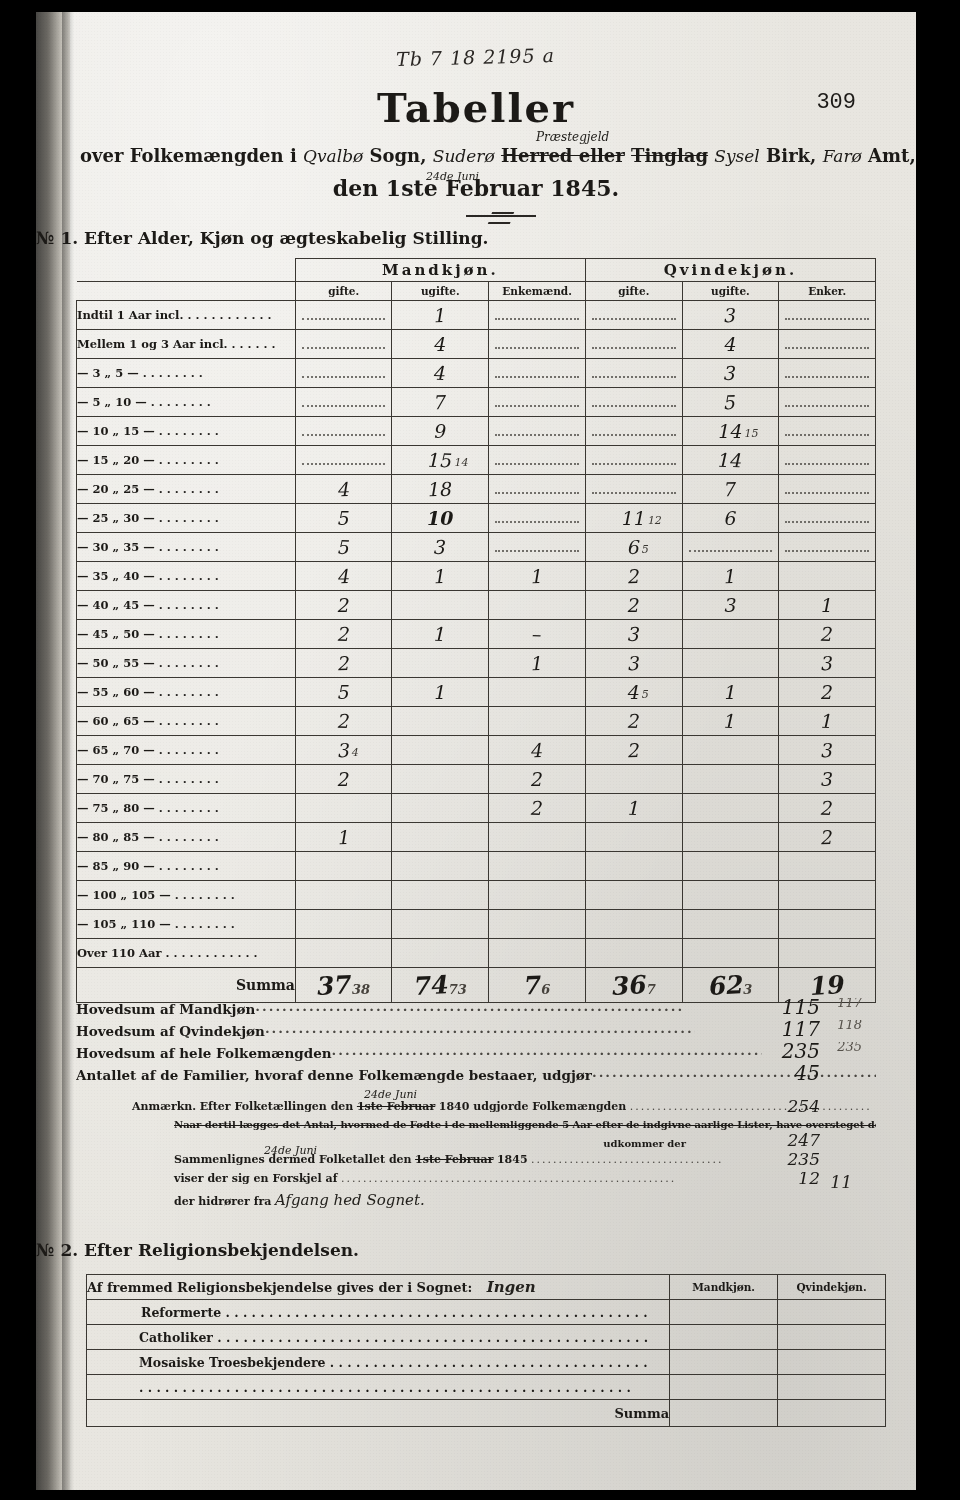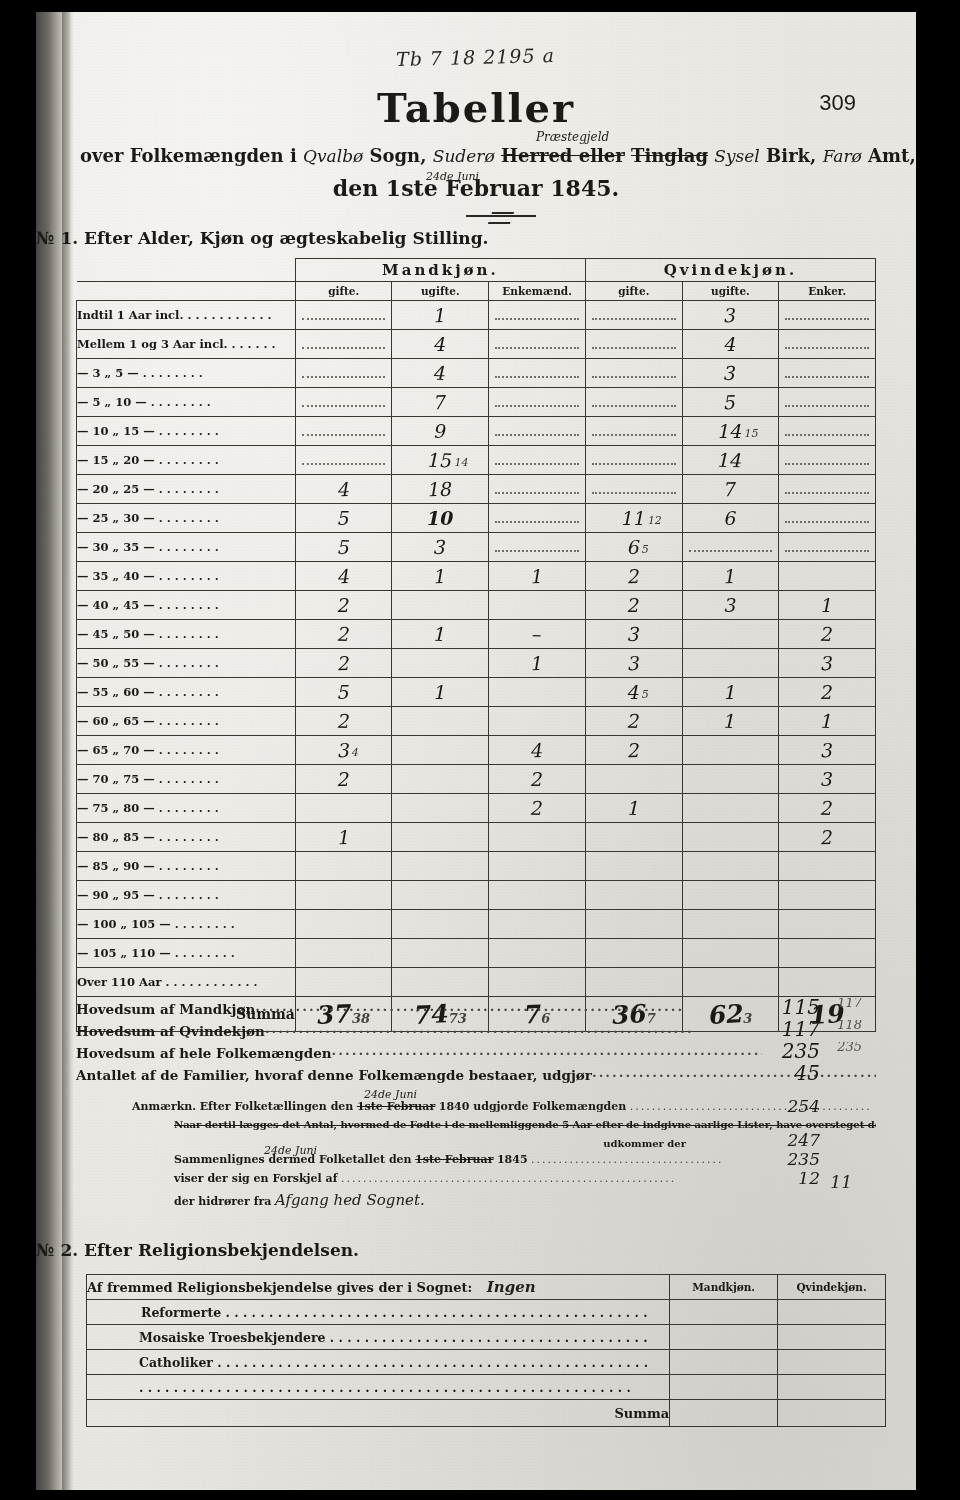--- a/index.html
+++ b/index.html
@@ -36,21 +36,21 @@
   .hand{font-family:"DejaVu Serif",serif;font-style:italic;color:#23211d;}
   .frak{font-family:"DejaVu Serif",serif;font-weight:bold;}
 
   
   .topnum{
     position:absolute;left:360px;top:34px;font-style:italic;font-size:19px;
     letter-spacing:1px;color:#2a2724;transform:rotate(-1.5deg);
   }
   .pageno{
     position:absolute;right:60px;top:78px;font-size:22px;color:#1d1b18;
-    font-family:Liberation Sans, sans-serif;
+    font-family:Liberation Mono, monospace;
   }
   .title{
     position:absolute;left:0;right:0;top:72px;text-align:center;
     font-size:40px;font-weight:bold;letter-spacing:2px;
     font-family:"DejaVu Serif",serif;
   }
   .subline1{
     position:absolute;left:44px;right:30px;top:133px;font-size:18px;font-weight:bold;
     white-space:nowrap;
   }
@@ -415,29 +415,20 @@
           <tr>
             <td class="rowlbl frak">—   85 „   90      —    . . . . . . . .</td>
             <td class="num"></td>
             <td class="num"></td>
             <td class="num"></td>
             <td class="num"></td>
             <td class="num"></td>
             <td class="num"></td>
           </tr>
           <tr>
-            <td class="rowlbl frak">—   90 „   95      —    . . . . . . . .</td>
-            <td class="num"></td>
-            <td class="num"></td>
-            <td class="num"></td>
-            <td class="num"></td>
-            <td class="num"></td>
-            <td class="num"></td>
-          </tr>
-          <tr>
             <td class="rowlbl frak">— 100 „  105      —    . . . . . . . .</td>
             <td class="num"></td>
             <td class="num"></td>
             <td class="num"></td>
             <td class="num"></td>
             <td class="num"></td>
             <td class="num"></td>
           </tr>
           <tr>
             <td class="rowlbl frak">— 105 „  110      —    . . . . . . . .</td>
@@ -538,26 +529,26 @@
         <td class="relcolh frak">Qvindekjøn.</td>
       </tr>
       </tbody>
         <tbody id="rel-rows">
           <tr>
             <td class="relrow frak" style="padding-left: 54px;">Reformerte . . . . . . . . . . . . . . . . . . . . . . . . . . . . . . . . . . . . . . . . . . . . . . . . .</td>
             <td></td>
             <td></td>
           </tr>
           <tr>
+            <td class="relrow frak" style="padding-left: 52px;">Catholiker . . . . . . . . . . . . . . . . . . . . . . . . . . . . . . . . . . . . . . . . . . . . . . . . . .</td>
+            <td></td>
+            <td></td>
+          </tr>
+          <tr>
             <td class="relrow frak" style="padding-left: 52px;">Mosaiske Troesbekjendere . . . . . . . . . . . . . . . . . . . . . . . . . . . . . . . . . . . . .</td>
-            <td></td>
-            <td></td>
-          </tr>
-          <tr>
-            <td class="relrow frak" style="padding-left: 52px;">Catholiker . . . . . . . . . . . . . . . . . . . . . . . . . . . . . . . . . . . . . . . . . . . . . . . . . .</td>
             <td></td>
             <td></td>
           </tr>
           <tr>
             <td class="relrow frak" style="padding-left: 52px;">. . . . . . . . . . . . . . . . . . . . . . . . . . . . . . . . . . . . . . . . . . . . . . . . . . . . . . . . .</td>
             <td></td>
             <td></td>
           </tr>
         </tbody>
       <tbody>

